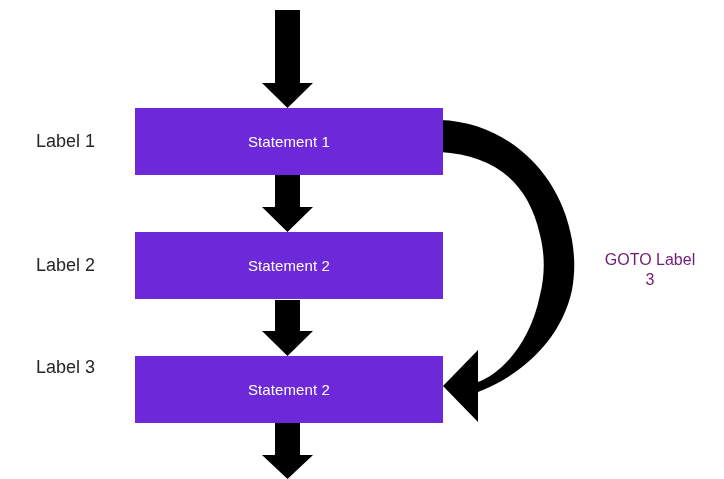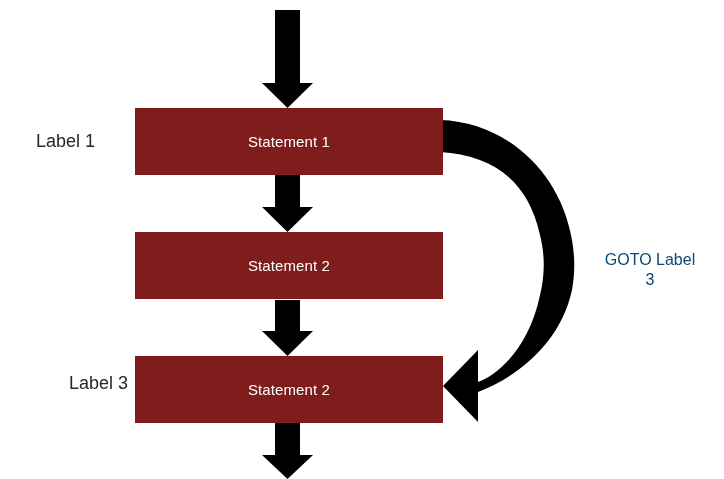--- a/index.html
+++ b/index.html
@@ -16,21 +16,21 @@
   #diagram {
     position: relative;
     width: 724px;
     height: 479px;
   }
   .stmt-box {
     position: absolute;
     left: 135px;
     width: 308px;
     height: 67px;
-    background: #7f1d1d;
+    background: #6d28d9;
     display: flex;
     align-items: center;
     justify-content: center;
   }
   .stmt-box-label {
     color: #ffffff;
     font-size: 15px;
     letter-spacing: 0.1px;
   }
   #box-1 { top: 108px; }
@@ -40,28 +40,28 @@
   .row-label {
     position: absolute;
     left: 36px;
     width: 92px;
     color: #262626;
     font-size: 18px;
     text-align: left;
   }
   #label-1 { top: 131px; }
   #label-2 { top: 255px; }
-  #label-3 { top: 373px; text-align: right; }
+  #label-3 { top: 357px; }
 
   #goto-label {
     position: absolute;
     left: 592px;
     top: 250px;
     width: 116px;
-    color: #0c4a6e;
+    color: #701a75;
     font-size: 16px;
     line-height: 20px;
     text-align: center;
   }
 
   .arrow-svg {
     position: absolute;
     left: 0;
     top: 0;
     width: 724px;
@@ -113,20 +113,21 @@
     <span class="stmt-box-label">Statement 1</span>
   </div>
   <div class="stmt-box" id="box-2">
     <span class="stmt-box-label">Statement 2</span>
   </div>
   <div class="stmt-box" id="box-3">
     <span class="stmt-box-label">Statement 2</span>
   </div>
 
   <div class="row-label" id="label-1">Label 1</div>
+  <div class="row-label" id="label-2">Label 2</div>
   <div class="row-label" id="label-3">Label 3</div>
 
   <div id="goto-label">
     <span>GOTO Label</span><br>
     <span>3</span>
   </div>
 
 </div>
 
 </body></html>

